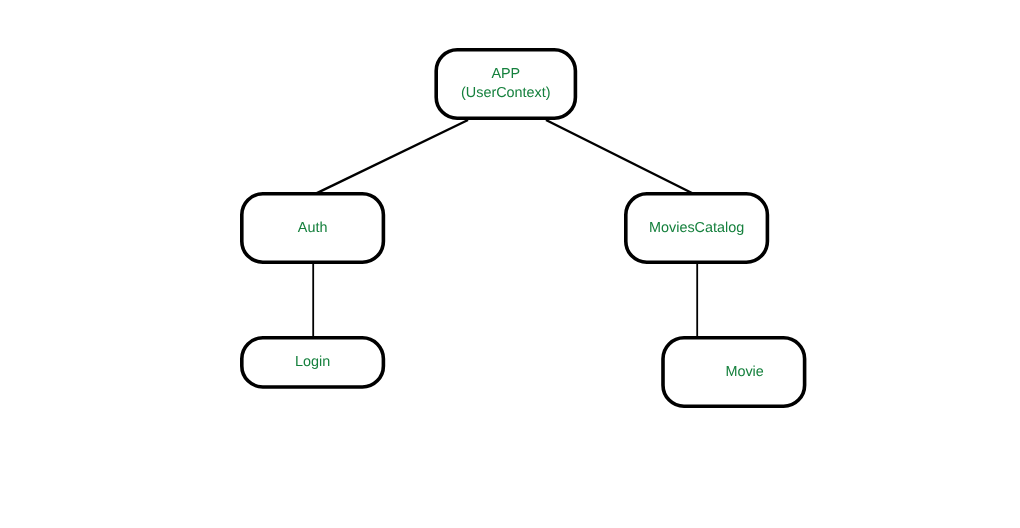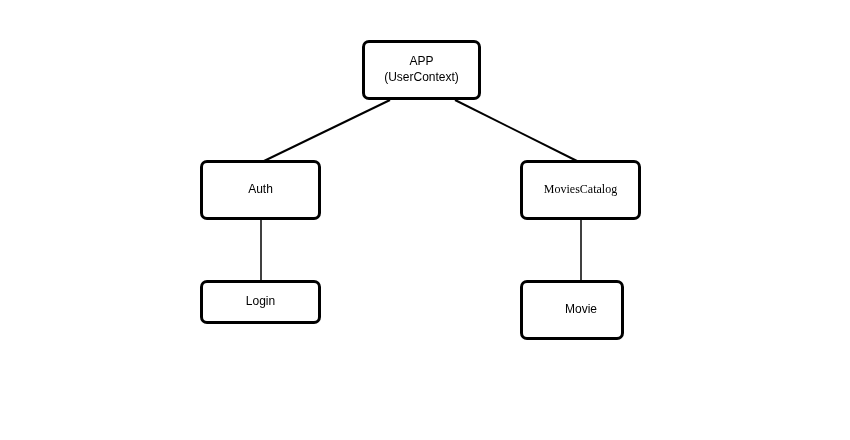--- a/index.html
+++ b/index.html
@@ -20,35 +20,35 @@
     left: 0;
     top: 0;
     width: 850px;
     height: 440px;
   }
   .node {
     position: absolute;
     box-sizing: border-box;
     background: #ffffff;
     border: 3px solid #000000;
-    border-radius: 7px;
+    border-radius: 19px;
     display: flex;
     flex-direction: column;
     align-items: center;
     justify-content: center;
     text-align: center;
-    color: #000000;
+    color: #15803d;
     font-size: 12px;
     line-height: 1.3;
   }
   .node-app            { left: 362px; top: 40px;  width: 119px; height: 60px; }
   .node-auth           { left: 200px; top: 160px; width: 121px; height: 60px; }
-  .node-moviescatalog  { left: 520px; top: 160px; width: 121px; height: 60px; font-family: Liberation Serif, serif; }
+  .node-moviescatalog  { left: 520px; top: 160px; width: 121px; height: 60px; }
   .node-login          { left: 200px; top: 280px; width: 121px; height: 44px; }
-  .node-movie          { left: 520px; top: 280px; width: 104px; height: 60px; padding-left: 18px; }
+  .node-movie          { left: 551px; top: 280px; width: 121px; height: 60px; padding-left: 18px; }
   .node-title { display: block; }
   .node-subtitle { display: block; }
 </style>
 </head>
 <body>
 
 <div class="canvas">
 
   <svg class="edges-layer" width="850" height="440" viewBox="0 0 850 440" xmlns="http://www.w3.org/2000/svg">
     <line x1="390" y1="100" x2="264" y2="161" stroke-width="2" stroke="#000000"></line>

